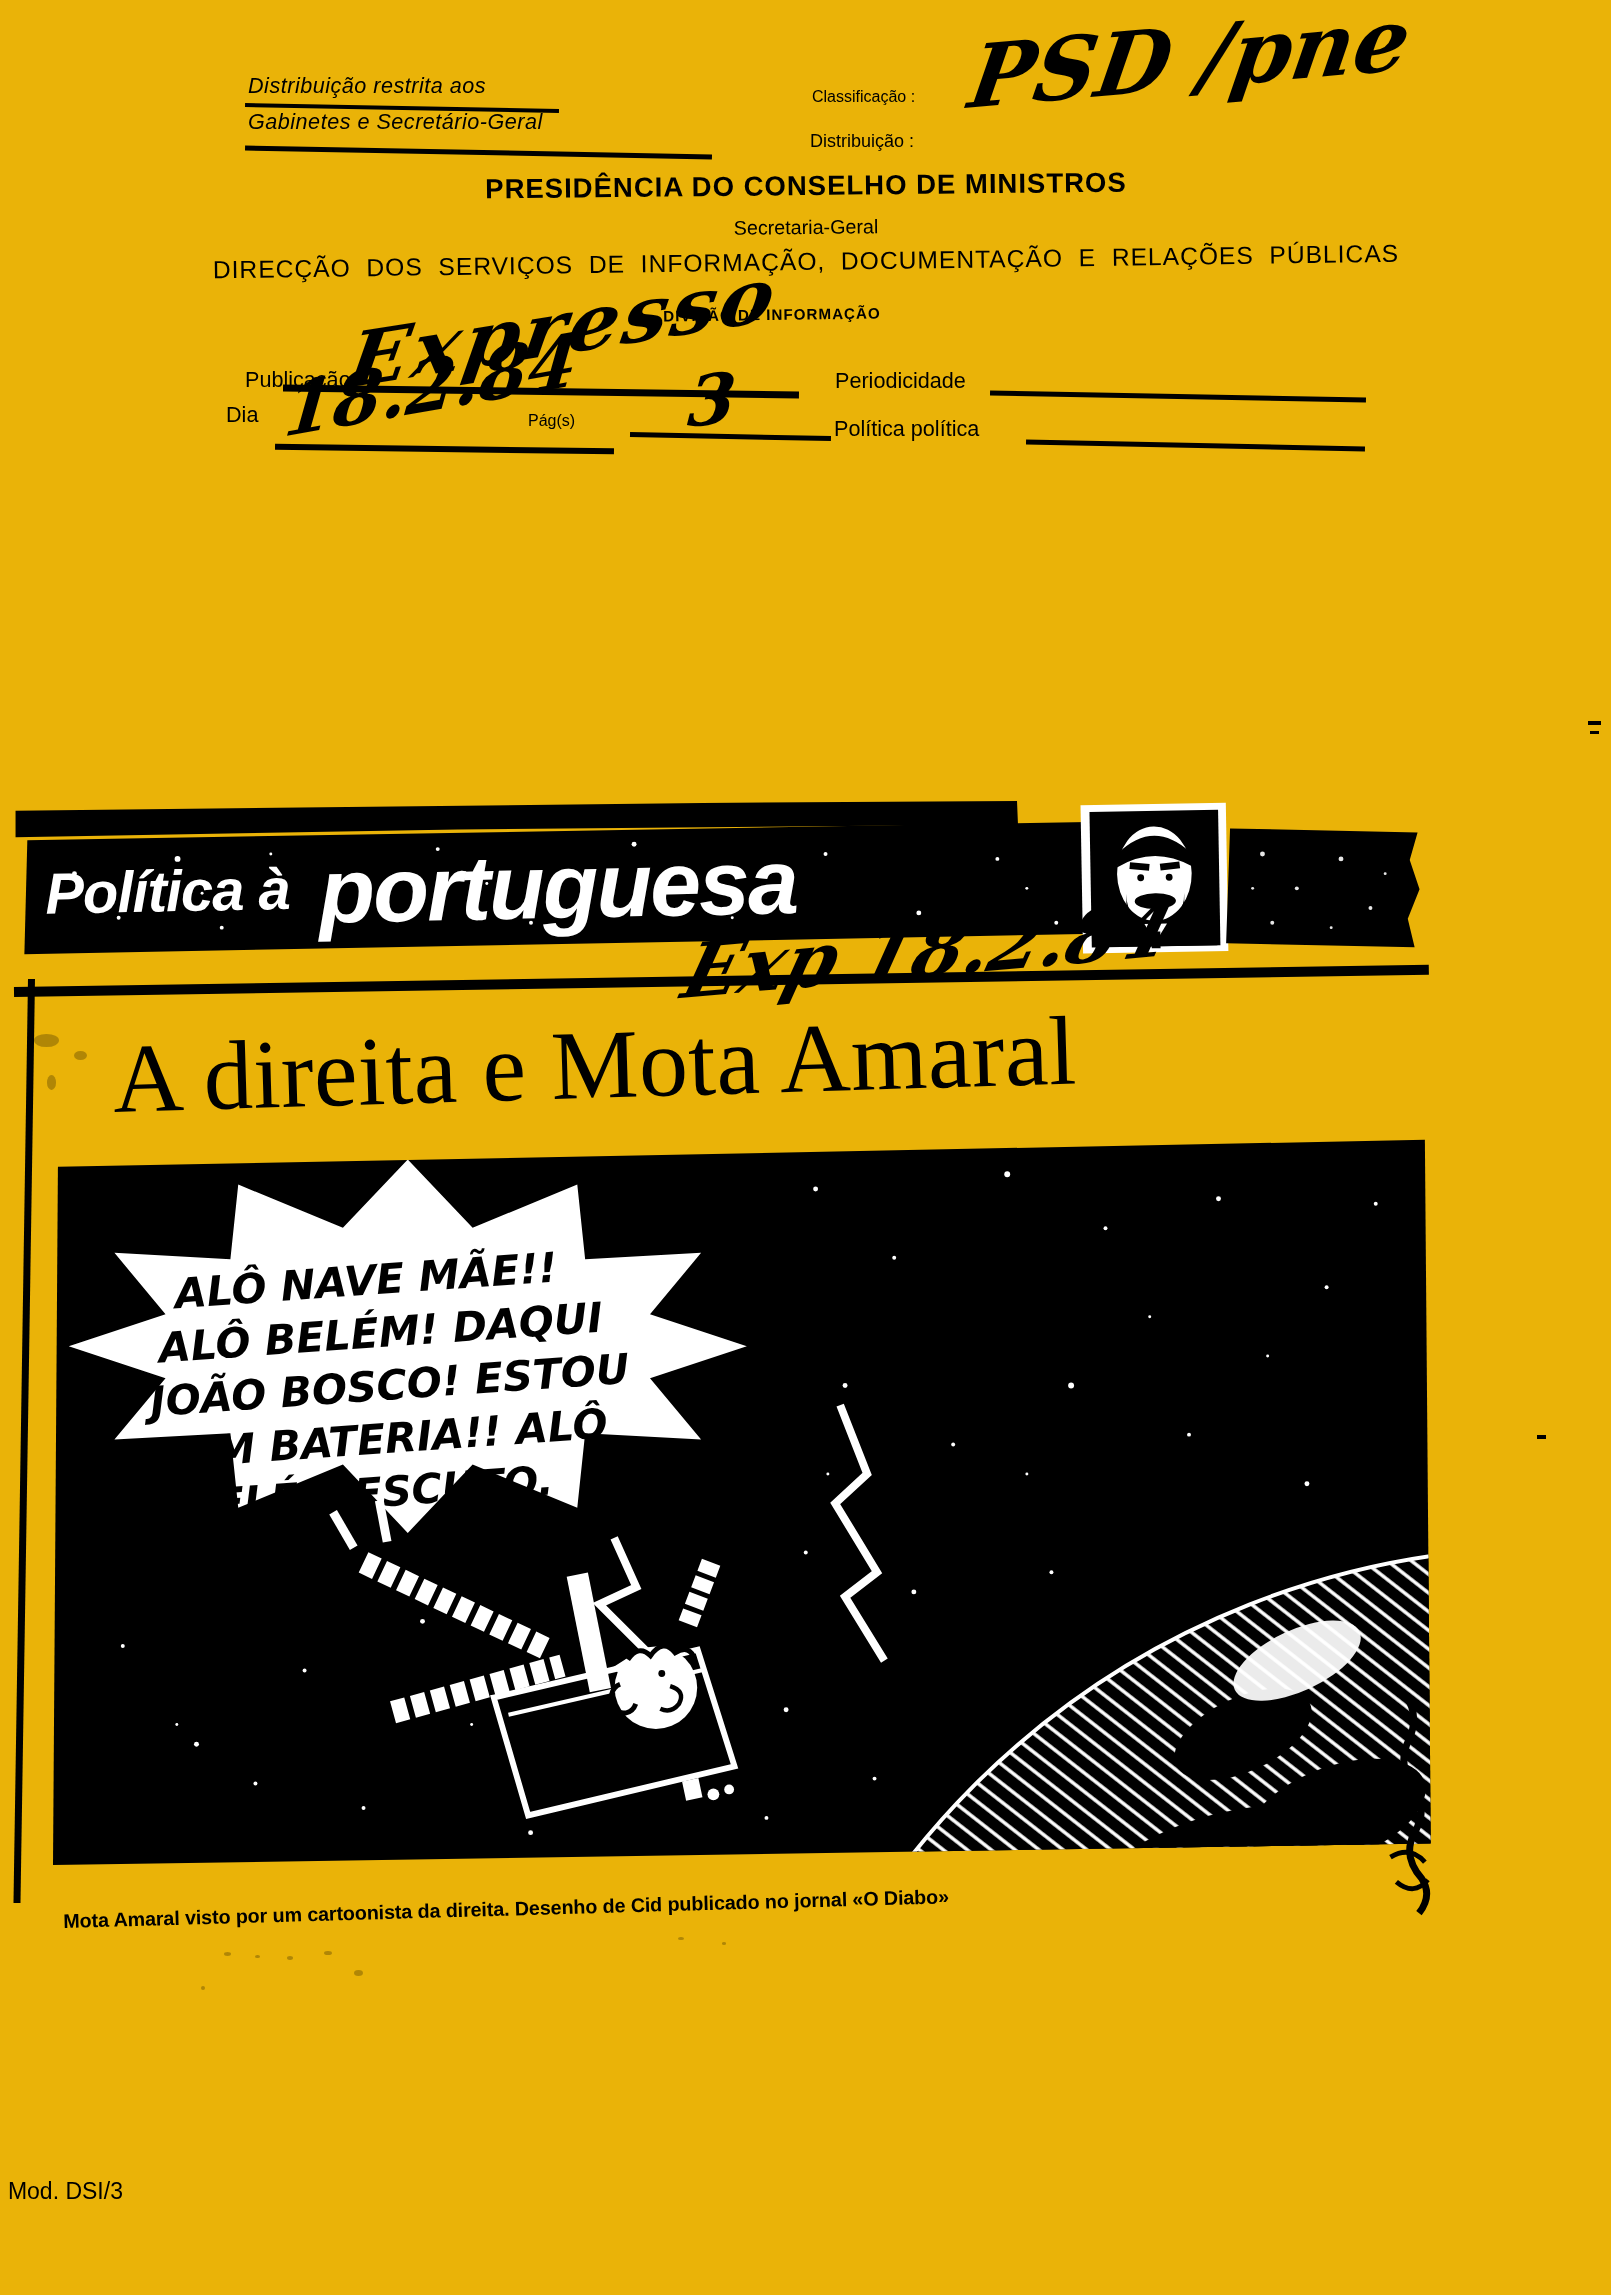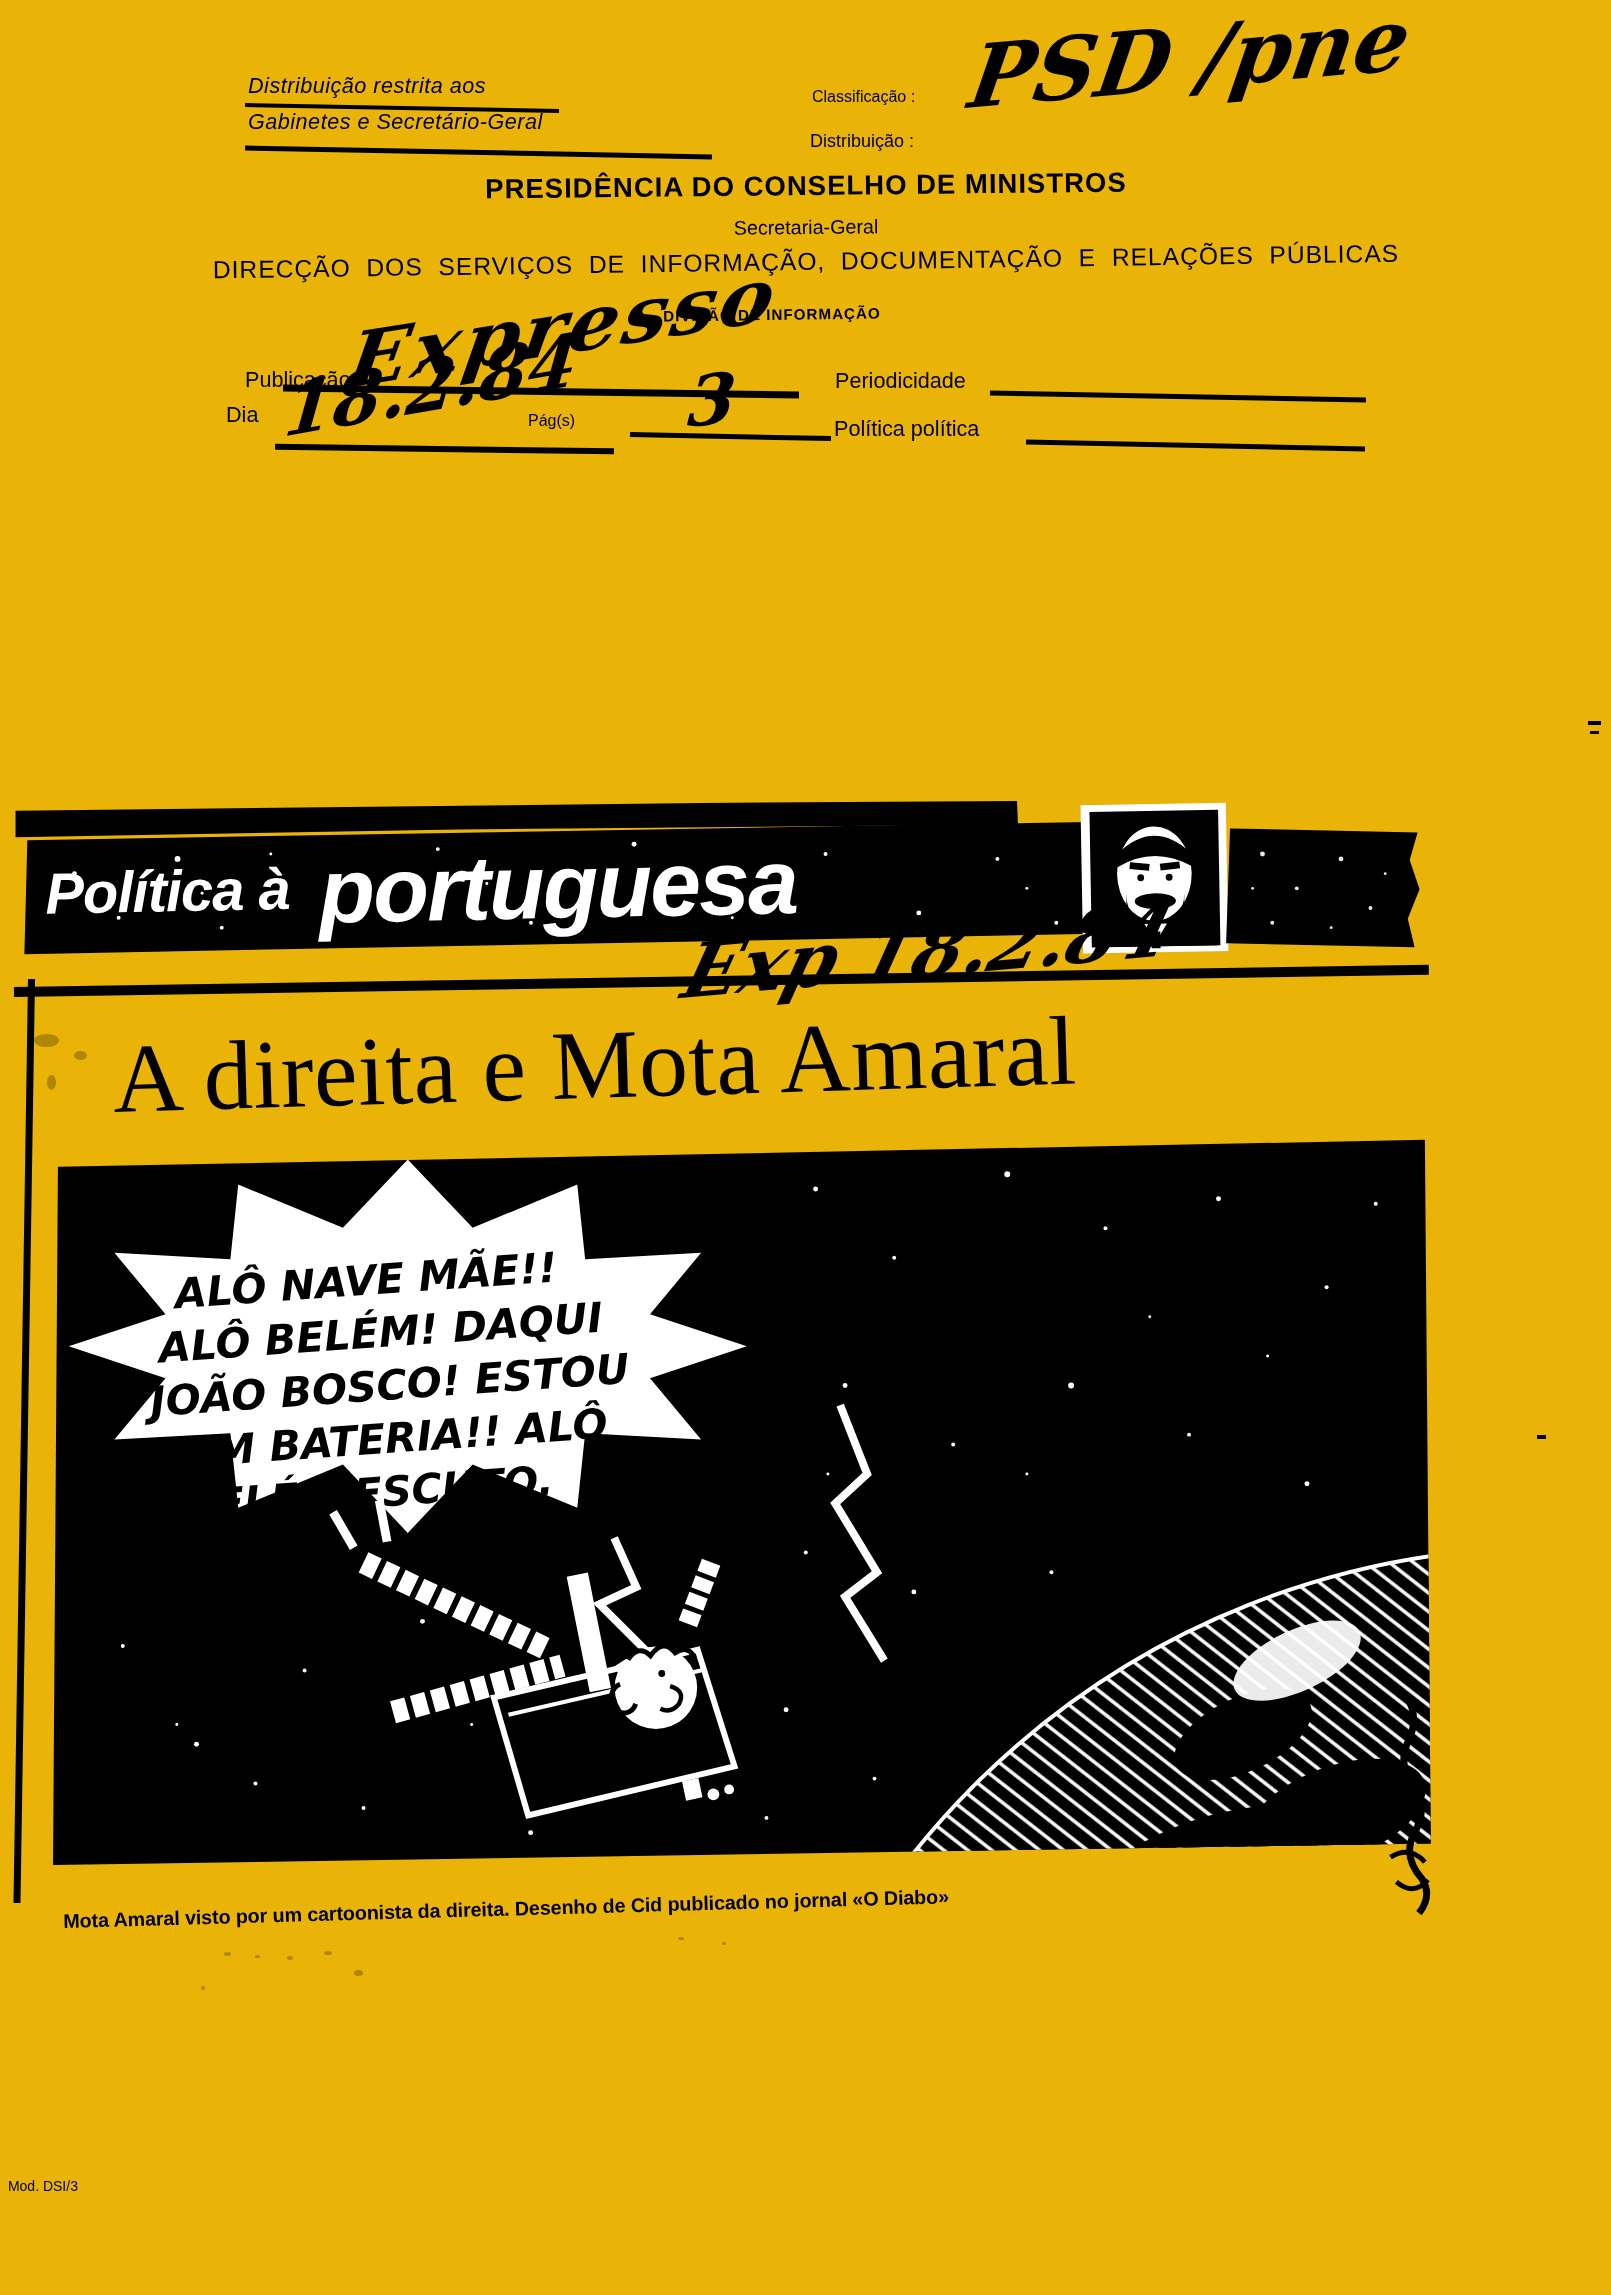--- a/index.html
+++ b/index.html
@@ -238,16 +238,16 @@
   <div class="smudge faint" style="left:324px;top:1951px;width:7.9px;height:4.4px;"></div>
   <div class="smudge faint" style="left:354px;top:1970px;width:8.8px;height:5.9px;"></div>
   <div class="smudge faint" style="left:201px;top:1986px;width:4.4px;height:4.4px;"></div>
   <div class="smudge faint" style="left:678px;top:1937px;width:5.9px;height:3.4px;"></div>
   <div class="smudge faint" style="left:722px;top:1942px;width:4.4px;height:2.9px;"></div>
 
   <div class="rule" style="left:1588px;top:721px;width:12.8px;height:3.9px;"></div>
   <div class="rule" style="left:1590px;top:731px;width:8.8px;height:2.9px;"></div>
   <div class="rule" style="left:1537px;top:1435px;width:8.8px;height:4.4px;"></div>
 
-  <div class="abs" style="left:7.9px;top:2178px;font-size:14px;text-align:center;">Mod. DSI/3</div>
+  <div class="abs" style="left:7.9px;top:2178px;font-size:23px;text-align:center;">Mod. DSI/3</div>
 
 </div>
 
 
 </body></html>

